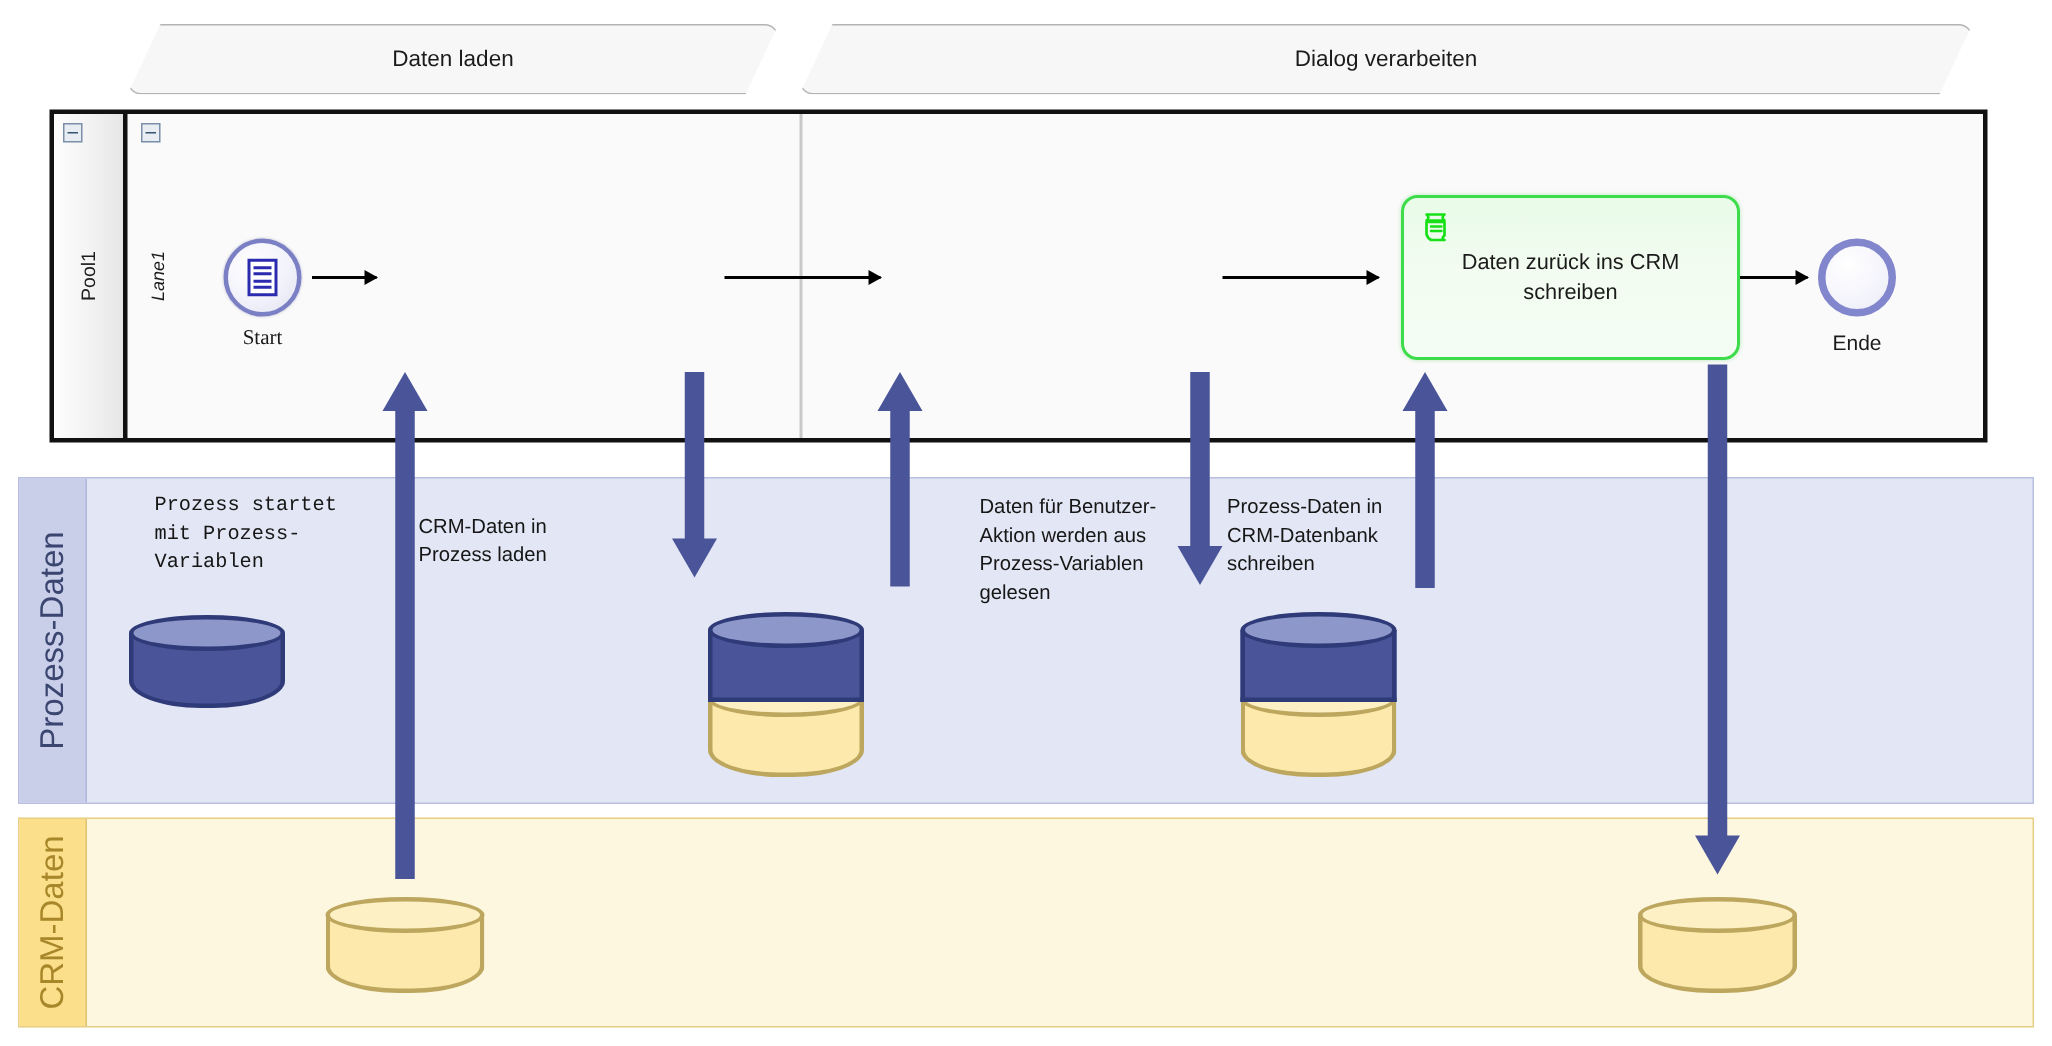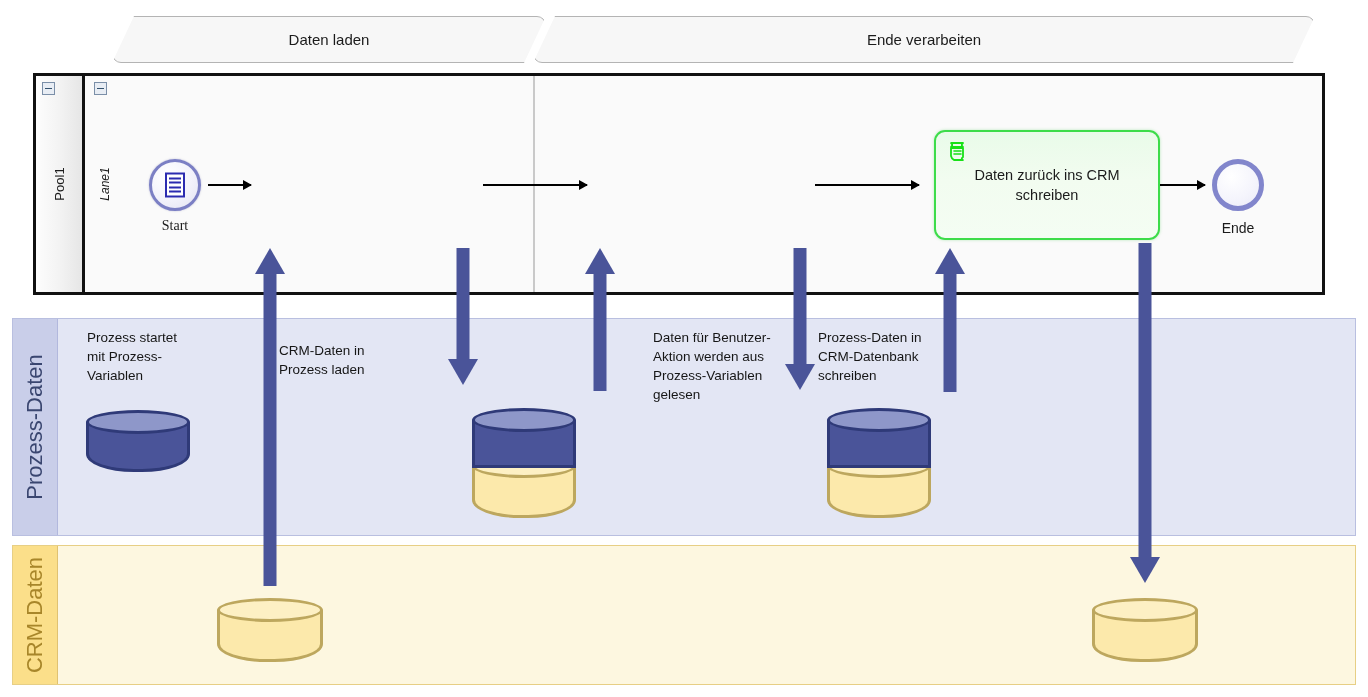--- a/index.html
+++ b/index.html
@@ -7,21 +7,21 @@
        font-family:"Liberation Sans","DejaVu Sans",sans-serif;}
 
   
   .phase-band{position:absolute;top:16px;height:47px;}
   .phase-shape{position:absolute;inset:0;background:#f7f7f7;
        border:1px solid #b4b4b4;border-radius:9px;
        -webkit-clip-path:polygon(22px 0,100% 0,calc(100% - 22px) 100%,0 100%);
        clip-path:polygon(22px 0,100% 0,calc(100% - 22px) 100%,0 100%);}
   .phase-label{position:absolute;inset:0;display:flex;align-items:center;
        justify-content:center;font-size:15px;color:#1b1b1b;}
-  #phase-0{left:112px;width:434px;}
+  #phase-0{left:85px;width:434px;}
   #phase-1{left:533px;width:782px;}
 
   
   .pool{position:absolute;left:33px;top:73px;width:1292px;height:222px;
         border:3px solid #111;background:#fafafa;box-sizing:border-box;}
   .pool-header{position:absolute;left:0;top:0;width:49px;height:100%;
         background:linear-gradient(to right,#fdfdfd 0%,#f2f2f2 55%,#e6e6e6 100%);
         border-right:3px solid #111;box-sizing:border-box;}
   .lane-header{position:absolute;left:52px;top:0;width:33px;height:100%;
         background:#fafafa;box-sizing:border-box;}
@@ -117,21 +117,21 @@
 </style>
 </head>
 <body>
 
 <div class="phase-band" id="phase-0">
   <div class="phase-shape"></div>
   <div class="phase-label">Daten laden</div>
 </div>
 <div class="phase-band" id="phase-1">
   <div class="phase-shape"></div>
-  <div class="phase-label">Ende verarbeiten</div>
+  <div class="phase-label">Dialog verarbeiten</div>
 </div>
 
 <div class="pool">
 
   <div class="pool-header">
     <div class="collapse-box"></div>
     <div class="vlabel">Pool1</div>
   </div>
 
   <div class="lane-header">
@@ -248,21 +248,21 @@
 <div class="bigarrow up" style="left:930px;top:248px;width:40px;height:144px;">
   <div class="head"></div>
   <div class="shaft" style="width:13px;"></div>
 </div>
 
 <div class="bigarrow down" style="left:1125px;top:243px;width:40px;height:340px;">
   <div class="shaft" style="width:13px;"></div>
   <div class="head"></div>
 </div>
 
-<div class="annot" style="left: 87px; top: 328px; width: 170px; white-space: pre-line;">Prozess startet
+<div class="annot" style="left: 103px; top: 328px; width: 170px; white-space: pre-line; font-family: Liberation Mono, monospace;">Prozess startet
 mit Prozess-
 Variablen</div>
 <div class="annot" style="left: 279px; top: 341px; width: 180px; white-space: pre-line;">CRM-Daten in
 Prozess laden</div>
 <div class="annot" style="left: 609px; top: 328px; width: 180px; white-space: pre-line; margin-left: 44px;">Daten für Benutzer-
 Aktion werden aus
 Prozess-Variablen
 gelesen</div>
 <div class="annot" style="left: 818px; top: 328px; width: 180px; white-space: pre-line;">Prozess-Daten in
 CRM-Datenbank

